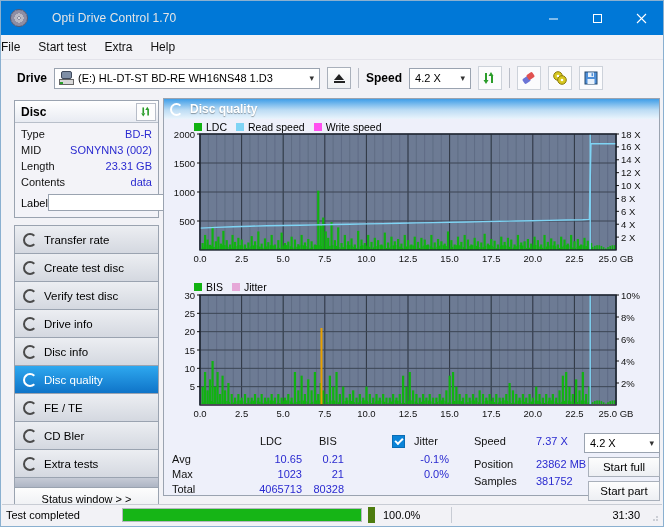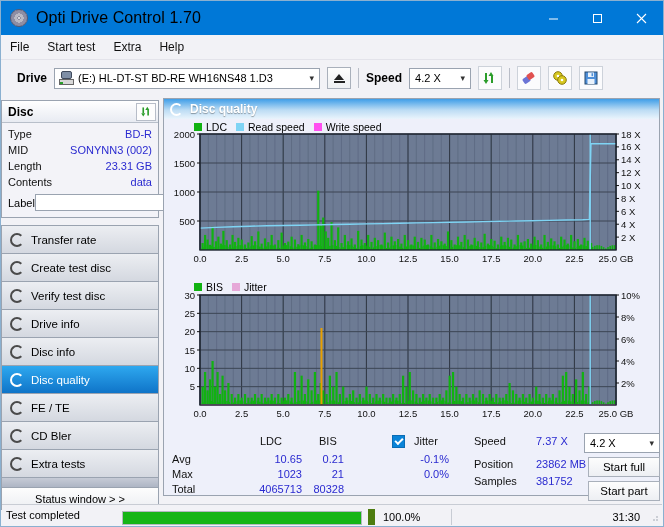--- a/index.html
+++ b/index.html
@@ -13,29 +13,29 @@
 
   
   .titlebar{height:34px;background:#0078d7;display:flex;align-items:center;
             position:relative;}
   .title-icon{width:18px;height:18px;margin-left:9px;margin-right:8px;
               border-radius:50%;
               background:radial-gradient(circle at 50% 50%,#fff 0 18%,#b9b9c4 19% 40%,#8e8ea4 41% 72%,#d8d8e4 73% 100%);
               border:1px solid #5a5a70;box-sizing:border-box;position:relative;}
   .title-icon:after{content:"";position:absolute;left:6px;top:6px;width:4px;height:4px;
                     border-radius:50%;background:#fff;border:1px solid #7b7b90;box-sizing:border-box;}
-  .title-text{color:#000000;font-size:16px;letter-spacing:.1px;}
+  .title-text{color:#e5e5e5;font-size:12px;letter-spacing:.1px;margin-left:16px;}
   .wincontrols{position:absolute;right:0;top:0;height:34px;display:flex;}
   .wc{width:44px;height:34px;display:flex;align-items:center;justify-content:center;
       color:#fff;font-size:13px;}
   .wc svg{display:block;}
 
   
   .menubar{height:24px;background:#f2f2f6;display:flex;align-items:center;
-           padding-left:9px;border-bottom:1px solid #e3e3ea;}
+           border-bottom:1px solid #e3e3ea;}
   .menubar span{margin-right:18px;font-size:12px;color:#111;}
 
   
   .toolbar{height:36px;background:#f2f2f6;display:flex;align-items:center;
            padding:0 16px;gap:7px;}
   .lbl-bold{font-weight:bold;font-size:12px;}
   .combo{height:21px;background:#fff;border:1px solid #9aa3b0;display:flex;
          align-items:center;box-sizing:border-box;font-size:11px;position:relative;}
   .combo .chev{margin-left:auto;margin-right:5px;color:#333;font-size:9px;}
   .drive-combo{width:266px;padding-left:2px;}
@@ -50,21 +50,21 @@
   .eject-tri{width:0;height:0;border-left:5px solid transparent;border-right:5px solid transparent;
              border-bottom:6px solid #222;}
   .eject-bar{width:11px;height:2px;background:#222;margin-top:1px;}
   .sep{width:1px;height:20px;background:#b9bdc7;}
   .speed-combo{width:62px;padding-left:5px;}
   .tbtn{width:24px;height:24px;border:1px solid #cdd2da;background:#fbfbfd;
         display:flex;align-items:center;justify-content:center;box-sizing:border-box;}
 
   
   .body{display:flex;height:404px;}
-  .left{width:160px;padding:4px 2px 0 0;box-sizing:border-box;}
+  .left{width:160px;padding:4px 2px 0 13px;box-sizing:border-box;}
   .right{flex:1;padding:2px 4px 0 2px;box-sizing:border-box;}
 
   
   .panel{border:1px solid #9aa3b0;background:#f3f3f8;box-sizing:border-box;}
   .panel-head{height:21px;background:linear-gradient(#ffffff,#e8ebf2);display:flex;
               align-items:center;padding-left:6px;border-bottom:1px solid #b8bfca;}
   .panel-head b{font-size:12px;}
   .panel-head .hbtn{margin-left:auto;margin-right:2px;width:20px;height:18px;
                     border:1px solid #b7bdc8;background:#fdfdfd;display:flex;
                     align-items:center;justify-content:center;box-sizing:border-box;}
@@ -118,21 +118,21 @@
   .chk{position:absolute;width:13px;height:13px;background:#0a84d8;border:1px solid #0a6cb4;
        box-sizing:border-box;display:flex;align-items:center;justify-content:center;}
   .chk:after{content:"";width:6px;height:3px;border-left:2px solid #fff;border-bottom:2px solid #fff;
              transform:rotate(-45deg);margin-top:-2px;}
   .spd-combo{position:absolute;width:76px;height:20px;padding-left:5px;}
   .btn{position:absolute;border:1px solid #a9b0bb;background:linear-gradient(#fdfdfd,#edeff3);
        display:flex;align-items:center;justify-content:center;box-sizing:border-box;font-size:11.5px;}
 
   
   .statusbar{position:absolute;left:1px;right:1px;bottom:1px;height:20px;
-             background:#f2f2f6;border-top:1px solid #c8ccd4;display:flex;align-items:flex-end;}
+             background:#f2f2f6;border-top:1px solid #c8ccd4;display:flex;align-items:center;}
   .sb-cell{height:20px;display:flex;align-items:center;font-size:11px;}
   .sb-text{width:116px;padding-left:4px;}
   .progress{width:240px;height:14px;border:1px solid #b4b8c0;background:#fff;box-sizing:border-box;}
   .progress .fill{height:100%;background:#16b516;}
   .sb-pct{width:68px;padding-left:8px;border-left:7px solid #4d7c0f;margin-left:6px;height:16px;}
   .sb-time{flex:1;text-align:right;padding-right:22px;border-left:1px solid #c8ccd4;
            display:block;line-height:16px;height:16px;}
   .grip{position:absolute;right:3px;bottom:3px;width:10px;height:10px;}
 </style>
 </head>

